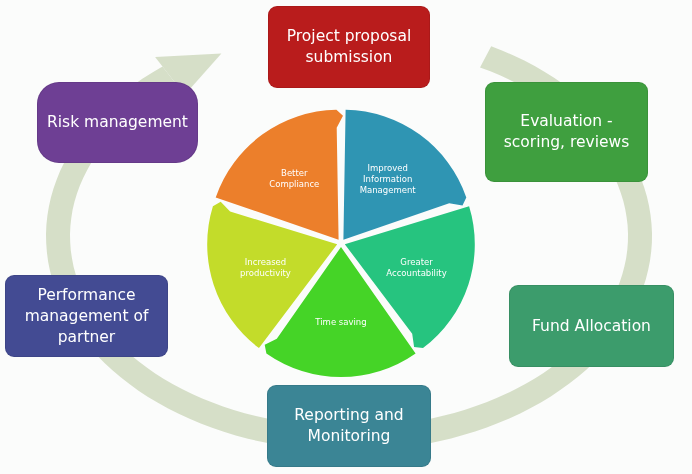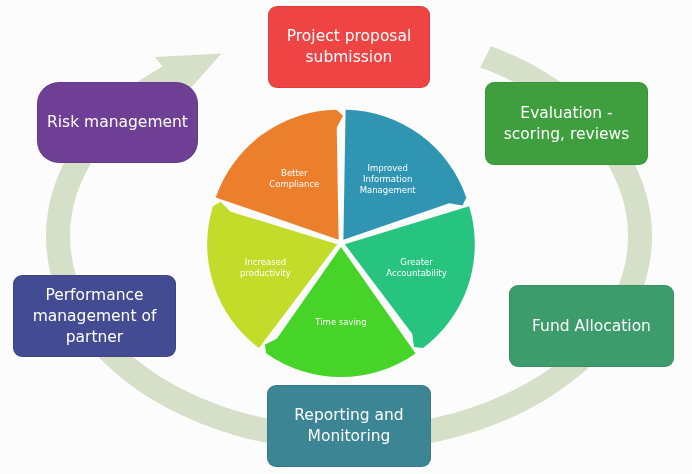--- a/index.html
+++ b/index.html
@@ -16,21 +16,21 @@
       display: flex; align-items: center; justify-content: center;
       text-align: center;
       font-size: 15.5px;
       line-height: 21px;
       box-sizing: border-box;
       padding: 0 6px;
       border: 1px solid rgba(0,0,0,0.08);
     }
     .box span { white-space: pre-line; }
     #box-0 { left: 268px; top: 6px;  width: 162px; height: 82px; }
-    #box-1 { left: 485px; top: 82px; width: 163px; height: 83px; }
+    #box-1 { left: 485px; top: 82px; width: 163px; height: 100px; }
     #box-2 { left: 509px; top: 285px; width: 165px; height: 82px; }
     #box-3 { left: 267px; top: 385px; width: 164px; height: 82px; }
     #box-4 { left: 5px;   top: 275px; width: 163px; height: 82px; }
     #box-5 { left: 37px;  top: 82px;  width: 161px; height: 81px; }
     .seg-label {
       font-family: "DejaVu Sans", sans-serif;
       font-size: 8.5px;
       fill: #ffffff;
       text-anchor: middle;
     }
@@ -50,35 +50,35 @@
       <text class="seg-label"><tspan x="416.5" y="265.0">Greater</tspan><tspan x="416.5" y="276.0">Accountability</tspan></text>
       <path d="M341.0 247.0 L415.6 353.5 A130 130 0 0 1 266.4 353.5 L264.7 344.7 L276.8 338.7 Z" fill="#45d427"></path>
       <text class="seg-label"><tspan x="341.0" y="325.4">Time saving</tspan></text>
       <path d="M337.2 244.2 L259.0 348.1 A130 130 0 0 1 212.9 206.2 L220.7 201.8 L230.1 211.5 Z" fill="#c3dc2a"></path>
       <text class="seg-label"><tspan x="265.5" y="265.0">Increased</tspan><tspan x="265.5" y="276.0">productivity</tspan></text>
       <path d="M338.6 239.8 L215.7 197.4 A130 130 0 0 1 336.4 109.8 L343.0 115.8 L336.7 127.8 Z" fill="#ec7f2b"></path>
       <text class="seg-label"><tspan x="294.3" y="176.3">Better</tspan><tspan x="294.3" y="187.3">Compliance</tspan></text>
     </g>
 </svg>
 
-<div class="box" id="box-0" style="background: #ef4444;">
+<div class="box" id="box-0" style="background: #b91c1c;">
   <span>Project proposal
 submission</span>
 </div>
 <div class="box" id="box-1" style="background: rgb(63, 159, 63);">
   <span>Evaluation -
 scoring, reviews</span>
 </div>
 <div class="box" id="box-2" style="background: rgb(60, 156, 108);">
   <span>Fund Allocation</span>
 </div>
 <div class="box" id="box-3" style="background: rgb(59, 133, 149);">
   <span>Reporting and
 Monitoring</span>
 </div>
-<div class="box" id="box-4" style="background: rgb(67, 75, 147); margin-left: 8px;">
+<div class="box" id="box-4" style="background: rgb(67, 75, 147);">
   <span>Performance
 management of
 partner</span>
 </div>
 <div class="box" id="box-5" style="background: rgb(110, 63, 148); border-radius: 22px;">
   <span>Risk management</span>
 </div>
 
 </body></html>

